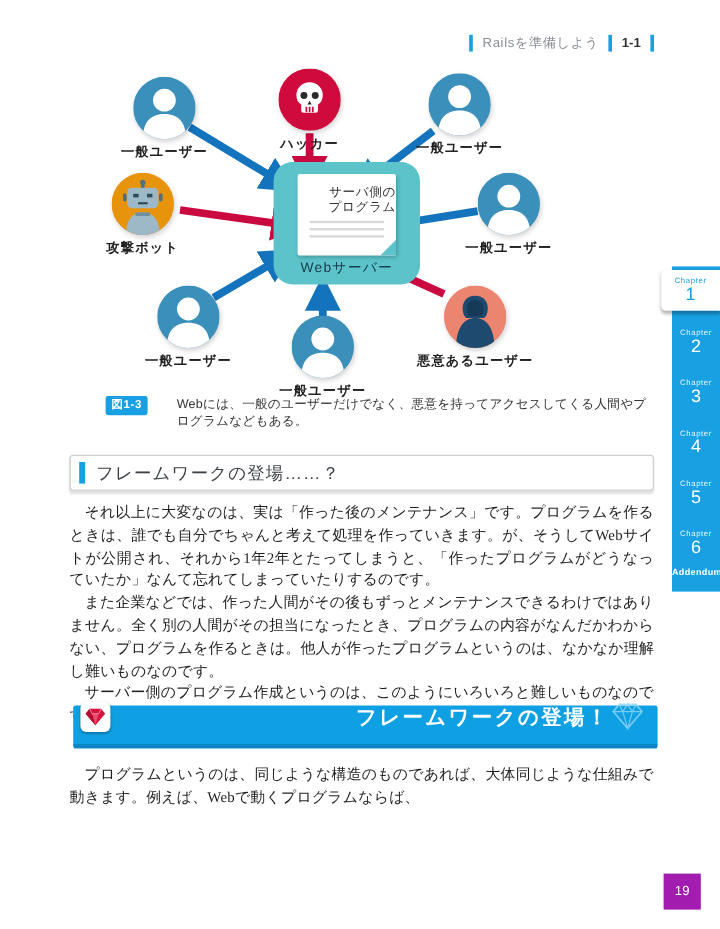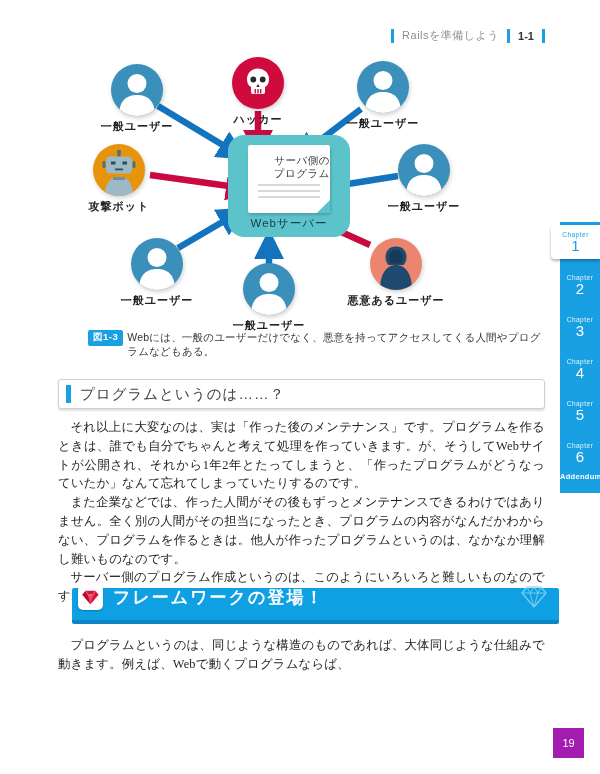--- a/index.html
+++ b/index.html
@@ -46,21 +46,21 @@
     position:absolute; left:0; right:0; bottom:6px; text-align:center;
     font-size:11.5px; color:#173a4a; letter-spacing:1px;
   }
 
   .node { position:absolute; width:90px; display:flex; flex-direction:column; align-items:center; }
   .node.wide { width:108px; }
   .avatar { width:52px; height:52px; filter:drop-shadow(1px 2px 2px rgba(0,0,0,0.18)); }
   .node-label { margin-top:3px; font-size:11px; color:#222; font-weight:bold; letter-spacing:1px; white-space:nowrap; }
 
   
-  .fig-caption { position:absolute; left:88px; top:330px; width:457px; display:flex; align-items:flex-start; gap:4px; }
+  .fig-caption { position:absolute; left:88px; top:330px; width:457px; display:flex; align-items:flex-start; gap:24px; }
   .fig-badge {
     flex:0 0 auto; background:#18a0e2; color:#fff; font-size:9.5px; font-weight:bold;
     padding:1px 5px 2px 5px; border-radius:2px; letter-spacing:0.5px;
   }
   .fig-text { font-size:10.5px; color:#333; line-height:14px; letter-spacing:0.2px; }
 
   
   .section-head {
     position:absolute; left:58px; top:379px; width:487px; height:30px;
     border:1px solid #cfcfcf; border-radius:3px; background:#fff;
@@ -76,23 +76,23 @@
     font-family:"Liberation Serif","DejaVu Serif",serif;
     font-size:12.4px; line-height:18.8px; color:#1f1f1f;
     text-align:justify; letter-spacing:0.2px;
   }
   .body-text p { text-indent:1em; }
   #body1 { top:418px; }
   #body2 { top:636px; }
 
   
   .banner {
-    position:absolute; left:72px; top:588px; width:487px; height:36px;
+    position:absolute; left:61px; top:588px; width:487px; height:36px;
     background:#0fa0e4; border-bottom:4px solid #0d85c4; border-radius:2px;
-    display:flex; align-items:center; padding:0 10px 14px 6px;
+    display:flex; align-items:center; padding:0 10px 14px 6px;text-align:right;
   }
   .banner-icon {
     width:25px; height:25px; background:#fff; border-radius:5px;
     display:flex; align-items:center; justify-content:center;
     box-shadow:0 1px 2px rgba(0,0,0,0.25);
   }
   .banner-title {
     margin-left:10px; color:#fff; font-size:17px; font-weight:bold; letter-spacing:2px;
     flex:1 1 auto;
   }
@@ -310,21 +310,21 @@
     </div>
   </div>
 
   <div class="fig-caption">
     <span class="fig-badge">図1-3</span>
     <span class="fig-text">Webには、一般のユーザーだけでなく、悪意を持ってアクセスしてくる人間やプログラムなどもある。</span>
   </div>
 
   <div class="section-head">
     <span class="section-accent"></span>
-    <span class="section-title">プログラムというのは……？</span>
+    <span class="section-title">フレームワークの登場……？</span>
   </div>
 
   <div class="body-text" id="body1">
     <p>それ以上に大変なのは、実は「作った後のメンテナンス」です。プログラムを作るときは、誰でも自分でちゃんと考えて処理を作っていきます。が、そうしてWebサイトが公開され、それから1年2年とたってしまうと、「作ったプログラムがどうなっていたか」なんて忘れてしまっていたりするのです。</p>
     <p>また企業などでは、作った人間がその後もずっとメンテナンスできるわけではありません。全く別の人間がその担当になったとき、プログラムの内容がなんだかわからない、プログラムを作るときは。他人が作ったプログラムというのは、なかなか理解し難いものなのです。</p>
     <p>サーバー側のプログラム作成というのは、このようにいろいろと難しいものなのですね。</p>
   </div>
 
   <div class="banner">
     <span class="banner-icon">

